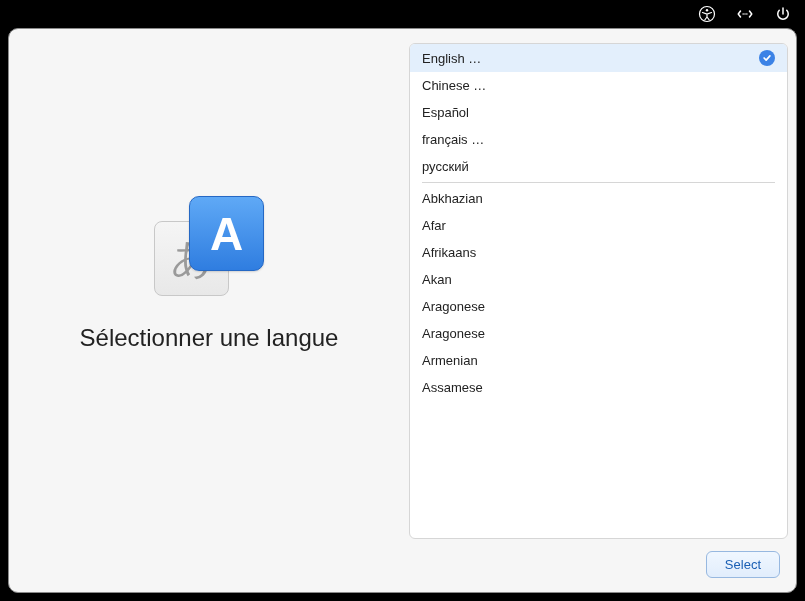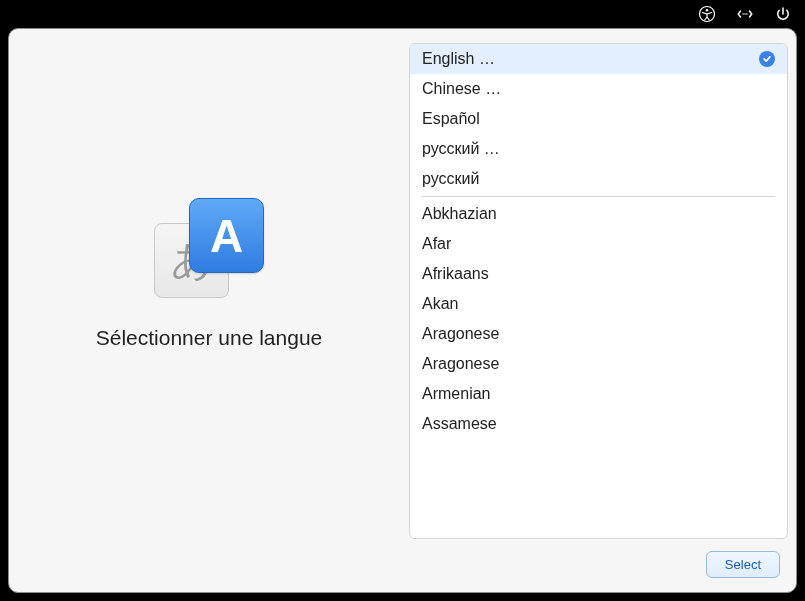--- a/index.html
+++ b/index.html
@@ -91,21 +91,21 @@
       border-radius: 10px;
       display: flex;
       align-items: center;
       justify-content: center;
       color: #fff;
       font-size: 46px;
       font-weight: 700;
       box-shadow: 0 1px 2px rgba(0,0,0,0.15);
     }
     .heading {
-      font-size: 21px;
+      font-size: 24px;
       color: #222;
       font-weight: 400;
     }
     .right-pane {
       flex: 1;
       display: flex;
       flex-direction: column;
       padding: 14px 8px 0 0;
     }
     .listbox {
@@ -114,21 +114,21 @@
       border-radius: 6px;
       background: #fff;
       overflow-y: hidden;
       position: relative;
     }
     .list-inner {
       padding: 0;
     }
     .list-item {
       padding: 6px 12px;
-      font-size: 16px;
+      font-size: 13px;
       color: #222;
       display: flex;
       align-items: center;
       justify-content: space-between;
       cursor: default;
     }
     .list-item.selected {
       background: #e3effc;
     }
     .check-icon {
@@ -213,21 +213,21 @@
                 </svg>
               </span>
             </div>
             <div class="list-item">
               <span>Chinese …</span>
             </div>
             <div class="list-item">
               <span>Español</span>
             </div>
             <div class="list-item">
-              <span>русский …</span>
+              <span>français …</span>
             </div>
             <div class="list-item">
               <span>русский</span>
             </div>
             <div class="divider"></div>
             <div class="list-item">
               <span>Abkhazian</span>
             </div>
             <div class="list-item">
               <span>Afar</span>

